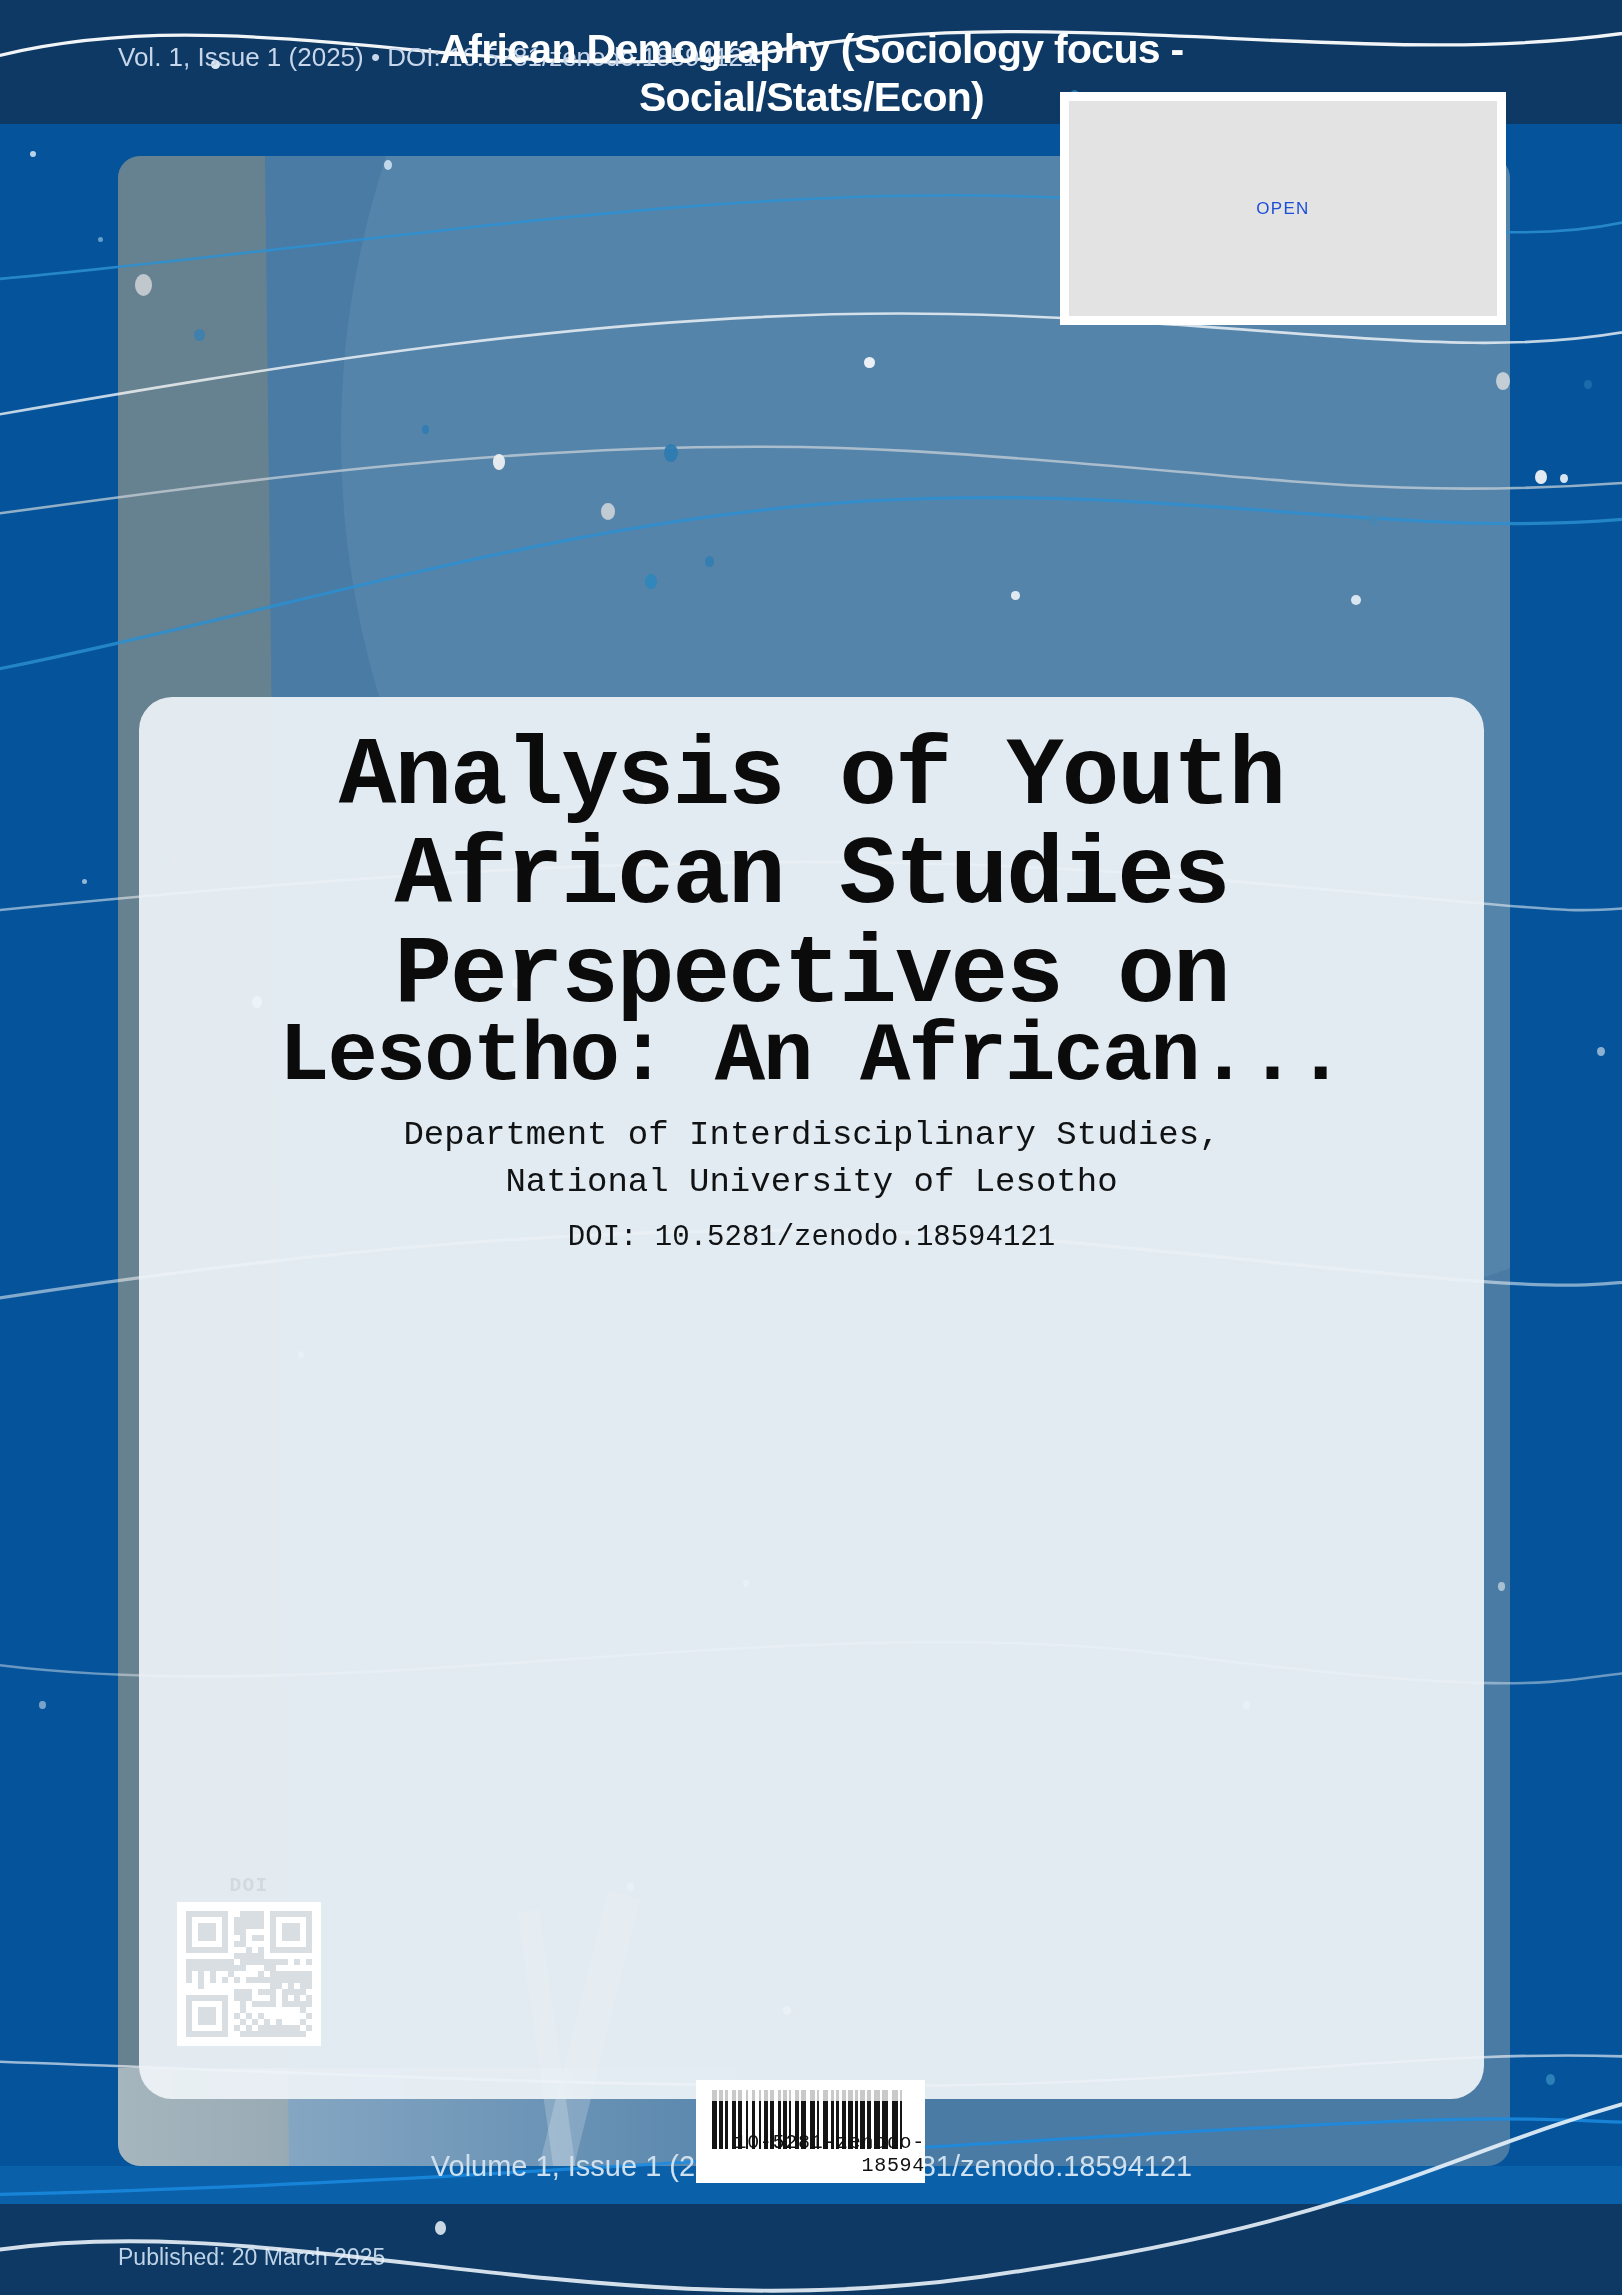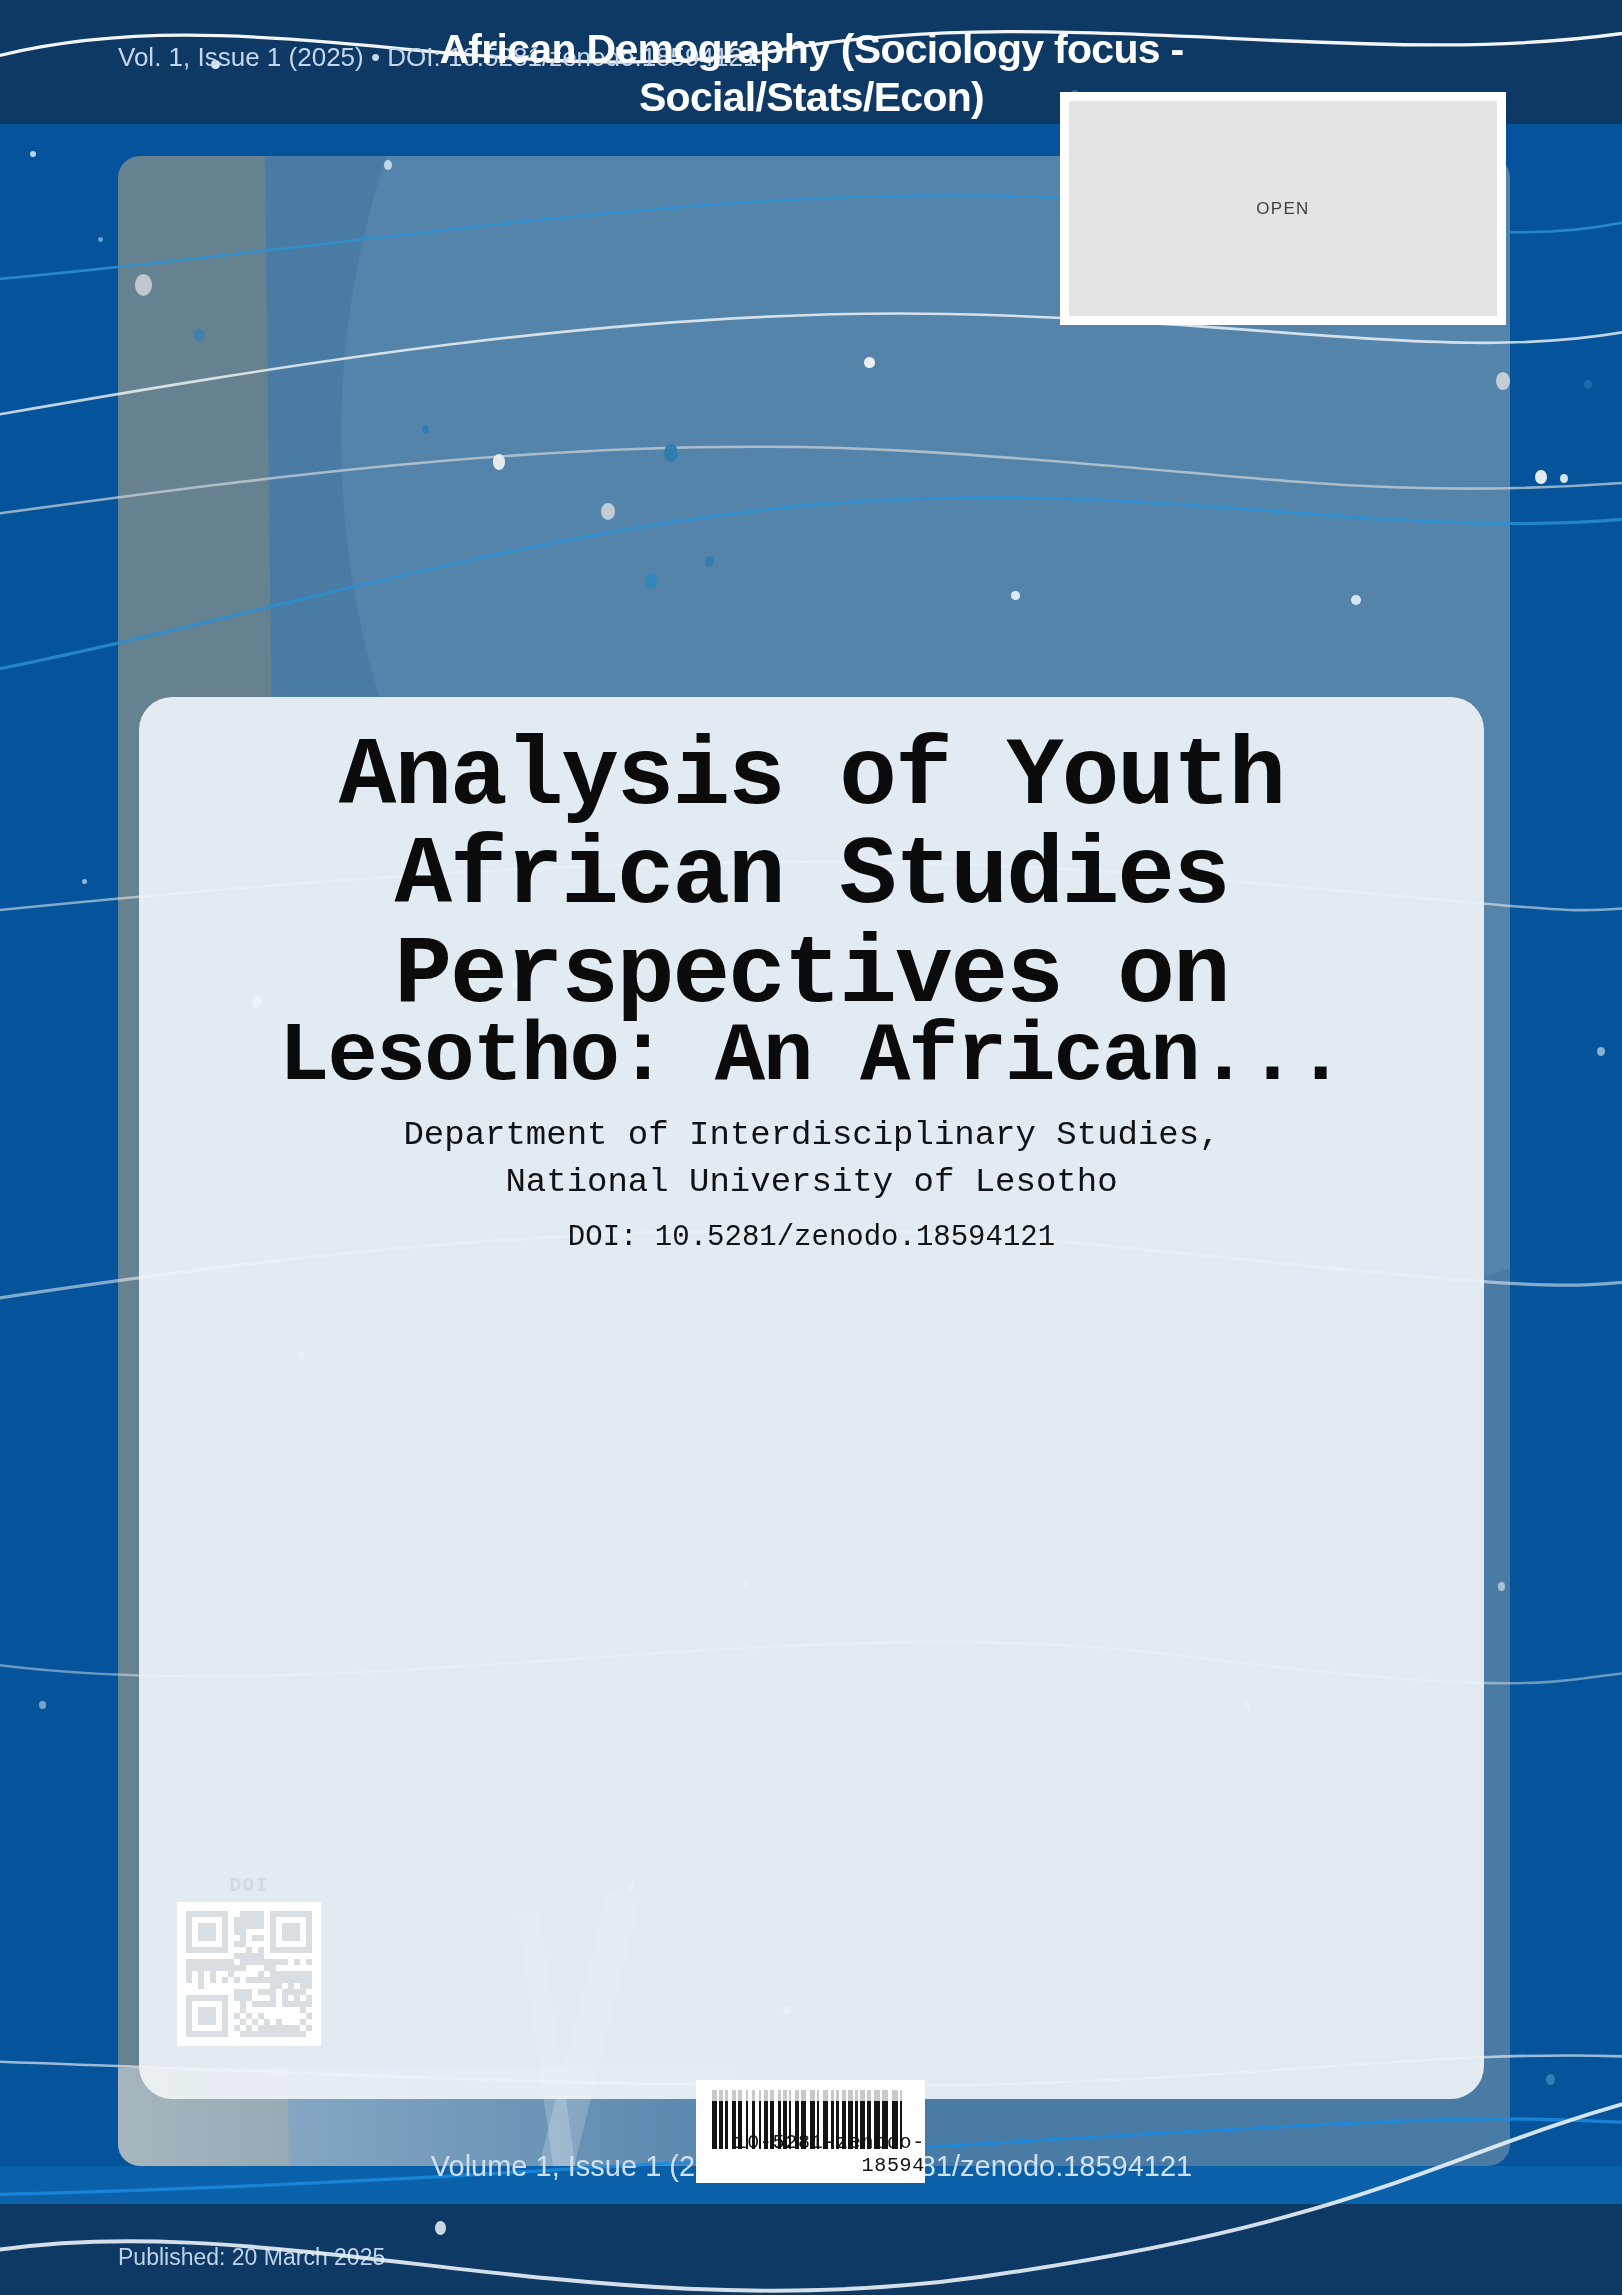--- a/index.html
+++ b/index.html
@@ -51,21 +51,21 @@
   }
   .journal-title{
     position:absolute;left:0;right:0;top:25px;margin:0 auto;max-width:831px;z-index:6;
     text-align:center;font-size:41px;line-height:48px;font-weight:700;color:#ffffff;
     letter-spacing:-0.7px;
   }
   
   .open-box{position:absolute;left:1060px;top:92px;width:446px;height:233px;background:#ffffff;z-index:6;}
   .open-inner{position:absolute;left:9.2px;top:9.2px;right:9.2px;bottom:9.2px;background:#e3e3e3;
     display:flex;align-items:center;justify-content:center;}
-  .open-inner span{font-size:17px;color:#404040;letter-spacing:1.3px;}
+  .open-inner span{font-size:17px;color:#1d4ed8;letter-spacing:1.3px;}
 
   
   .card{
     position:absolute;left:139px;top:697px;width:1345px;height:1402px;z-index:5;
     border-radius:33px;background:rgba(238,243,247,0.93);
     text-align:center;color:#0b0b0c;font-family:Liberation Mono, monospace;
   }
   .card-title{margin:31px 26px 0;font-size:96px;line-height:99px;font-weight:700;letter-spacing:-2px;}
   .card-subtitle{margin:-6.5px 26px 0;font-size:84px;line-height:76px;font-weight:700;letter-spacing:-2px;}
   .card-authors{margin-top:35px;font-size:44px;line-height:52px;color:#16181a;}

